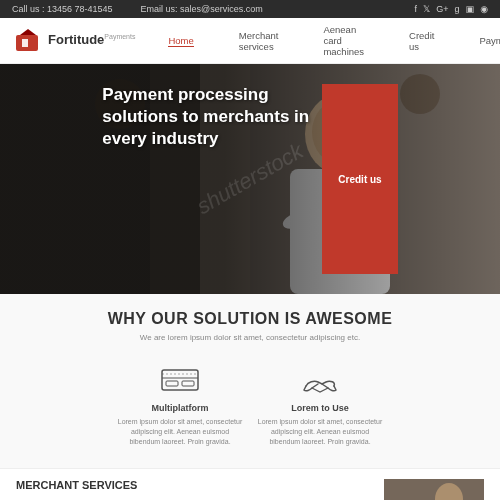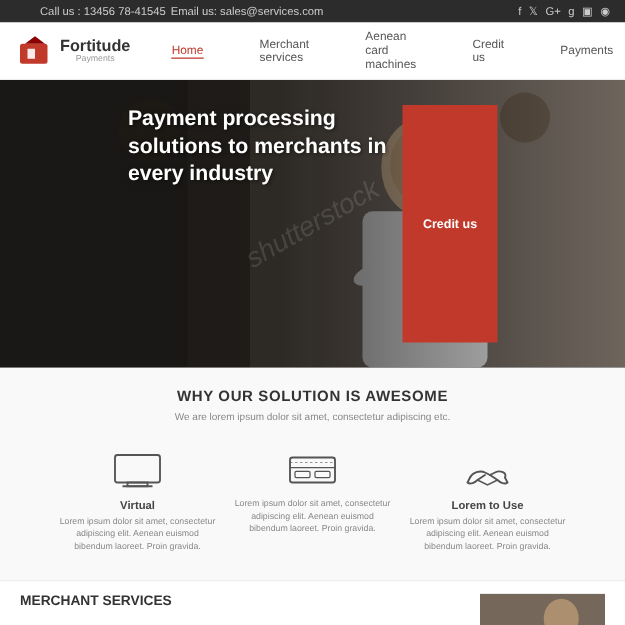--- a/index.html
+++ b/index.html
@@ -8,21 +8,21 @@
     
     .top-bar {
       background: #2c2c2c;
       color: #ccc;
       font-size: 9px;
       padding: 4px 12px;
       display: flex;
       justify-content: space-between;
       align-items: center;
     }
-    .top-bar-left { display: flex; gap: 4px; margin-left: 20px; }
+    .top-bar-left { display: flex; gap: 28px; }
     .top-bar-right { display: flex; gap: 6px; align-items: center; }
     .social-icon {
       color: #ccc;
       font-size: 9px;
       cursor: pointer;
       text-decoration: none;
     }
 
     
     .navbar {
@@ -33,21 +33,21 @@
       align-items: center;
       border-bottom: 1px solid #eee;
       position: relative;
       z-index: 10;
     }
     .logo { display: flex; align-items: center; gap: 6px; }
     .logo-icon {
       width: 28px;
       height: 28px;
     }
-    .logo-text { display: flex; flex-direction: column; line-height: 1.1; text-align: center; }
+    .logo-text { display: flex; flex-direction: row; line-height: 1.1; }
     .logo-main { font-size: 13px; font-weight: bold; color: #333; }
     .logo-sub { font-size: 7px; color: #999; }
     .nav-links { display: flex; gap: 12px; align-items: center; }
     .nav-link {
       font-size: 9.5px;
       color: #555;
       text-decoration: none;
       cursor: pointer;
       margin-left: 33px;
     }
@@ -109,21 +109,21 @@
       font-weight: bold;
     }
 
     
     .why-section {
       background: #f9f9f9;
       padding: 16px 20px 12px;
       text-align: center;
     }
     .why-title {
-      font-size: 12px;
+      font-size: 16px;
       font-weight: bold;
       color: #333;
       letter-spacing: 0.5px;
       margin-bottom: 5px;
       text-transform: uppercase;
     }
     .why-subtitle {
       font-size: 8px;
       color: #888;
       margin-bottom: 24px;
@@ -251,38 +251,30 @@
     <button class="btn-contact">Credit us</button>
   </div>
 </div>
 
 <div class="why-section">
   <div class="why-title">WHY OUR SOLUTION IS AWESOME</div>
   <div class="why-subtitle">We are lorem ipsum dolor sit amet, consectetur adipiscing etc.</div>
 
   <div class="features-row">
 
-    <div class="feature-item">
-      <svg class="feature-icon" viewBox="0 0 44 32">
-        <rect x="4" y="2" width="36" height="22" rx="2" fill="none" stroke="#555" stroke-width="1.5"></rect>
-        <rect x="14" y="24" width="16" height="3" fill="none" stroke="#555" stroke-width="1.5"></rect>
-        <line x1="10" y1="27" x2="34" y2="27" stroke="#555" stroke-width="1.5"></line>
-      </svg>
-      <div class="feature-label">Virtual</div>
-      <div class="feature-desc">Lorem ipsum dolor sit amet, consectetur adipiscing elit. Aenean euismod bibendum laoreet. Proin gravida.</div>
-    </div>
 
     <div class="feature-item">
       <svg class="feature-icon" viewBox="0 0 44 32">
         <rect x="4" y="4" width="36" height="20" rx="2" fill="none" stroke="#555" stroke-width="1.5"></rect>
         <line x1="4" y1="12" x2="40" y2="12" stroke="#555" stroke-width="1"></line>
         <rect x="8" y="15" width="12" height="5" rx="1" fill="none" stroke="#555" stroke-width="1"></rect>
         <rect x="24" y="15" width="12" height="5" rx="1" fill="none" stroke="#555" stroke-width="1"></rect>
         <line x1="4" y1="8" x2="40" y2="8" stroke="#555" stroke-width="0.5" stroke-dasharray="2,2"></line>
       </svg>
+      <div class="feature-label">Multiplatform</div>
       <div class="feature-desc">Lorem ipsum dolor sit amet, consectetur adipiscing elit. Aenean euismod bibendum laoreet. Proin gravida.</div>
     </div>
 
     <div class="feature-item">
       <svg class="feature-icon" viewBox="0 0 44 32">
 
         <path d="M8 20 C10 16 16 14 20 16 L24 18 L28 16 C32 14 38 16 36 20" fill="none" stroke="#555" stroke-width="1.5" stroke-linecap="round"></path>
         <path d="M8 20 L6 24 C8 26 12 24 14 22 L20 18" fill="none" stroke="#555" stroke-width="1.5" stroke-linecap="round"></path>
         <path d="M36 20 L38 24 C36 26 32 24 30 22 L24 18" fill="none" stroke="#555" stroke-width="1.5" stroke-linecap="round"></path>
         <path d="M14 22 L22 26 L30 22" fill="none" stroke="#555" stroke-width="1.2" stroke-linecap="round"></path>

